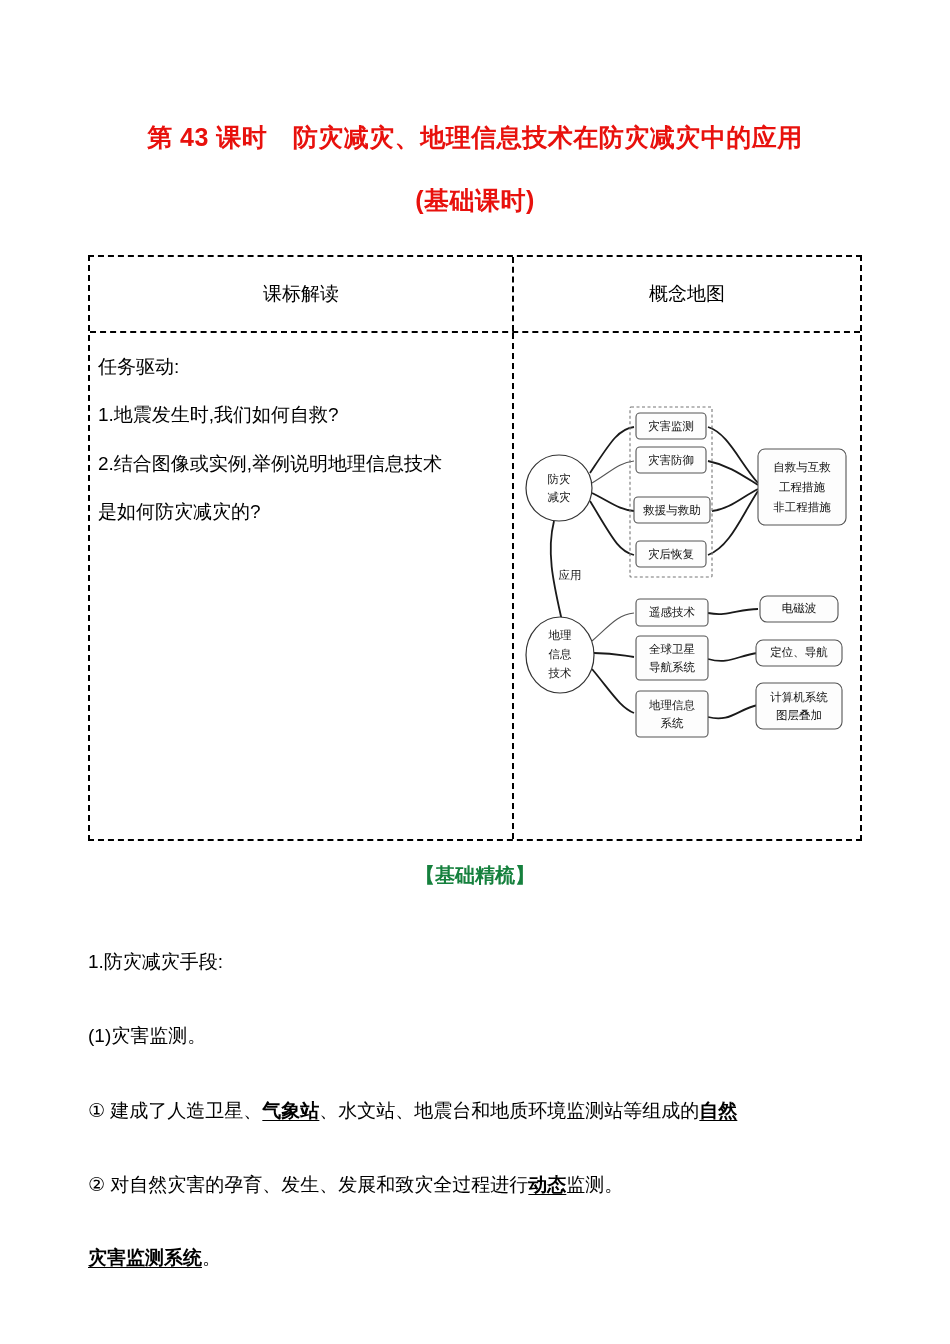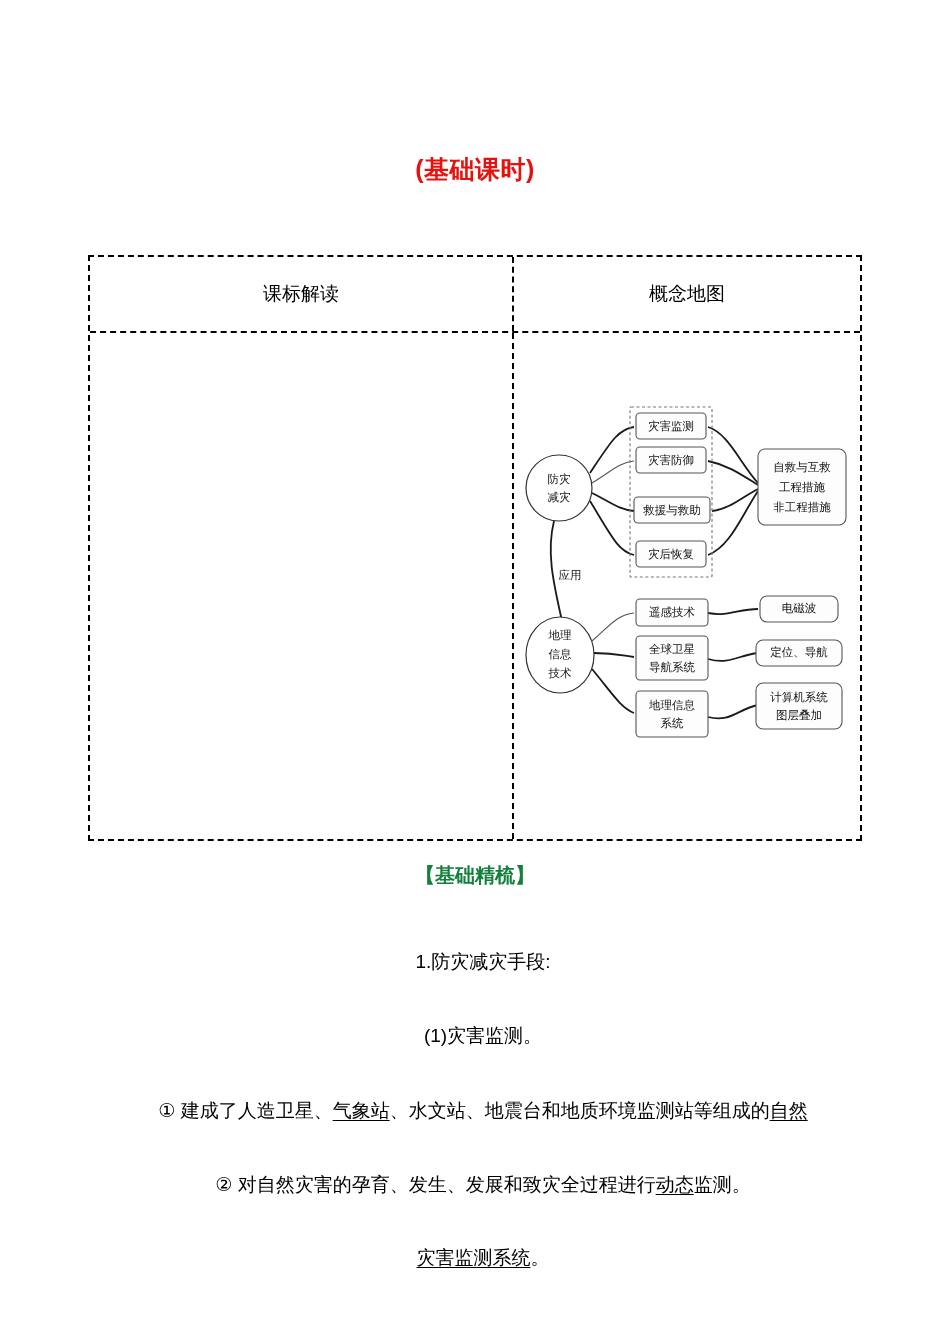--- a/index.html
+++ b/index.html
@@ -162,57 +162,63 @@
   }
 
   
   .body-text {
     position: absolute;
     left: 88px;
     top: 925px;
     width: 790px;
     font-size: 19px;
     line-height: 1;
-    text-align: center;
   }
   .body-text p {
     margin: 0 0 0 0;
     height: 74px;
     line-height: 74px;
     white-space: nowrap;
   }
   .bu {
-    font-weight: normal;
+    font-weight: bold;
     text-decoration: underline;
     text-underline-offset: 3px;
   }
   .marker {
     font-family: "DejaVu Sans", sans-serif;
     font-size: 19px;
   }
 </style>
 </head>
 <body>
 
 <div class="page">
 
   <div class="doc-title">
+    <span>第 43 课时 防灾减灾、地理信息技术在防灾减灾中的应用</span>
     <span class="t-line2">(基础课时)</span>
   </div>
 
   <div class="std-table">
 
     <div class="tbl-headrow">
       <div class="hdr-cell hdr-left">课标解读</div>
       <div class="hdr-cell hdr-right">概念地图</div>
     </div>
 
     <div class="tbl-body">
 
       <div class="col-left">
+        <div class="cell-block cell-bottom">
+          <p>任务驱动:</p>
+          <p>1.地震发生时,我们如何自救?</p>
+          <p>2.结合图像或实例,举例说明地理信息技术</p>
+          <p>是如何防灾减灾的?</p>
+        </div>
       </div>
 
       <div class="col-right">
         <div class="concept-map">
           <svg class="cm-svg" width="348" height="512" viewBox="0 0 348 512" xmlns="http://www.w3.org/2000/svg">
 
             <path class="cm-link" d="M 76 140 C 96 110, 104 96, 120 94"></path>
             <path class="cm-link-thin" d="M 78 150 C 98 138, 104 130, 120 128"></path>
             <path class="cm-link" d="M 78 160 C 98 170, 104 176, 120 178"></path>
             <path class="cm-link" d="M 76 168 C 98 204, 104 218, 120 222"></path>

